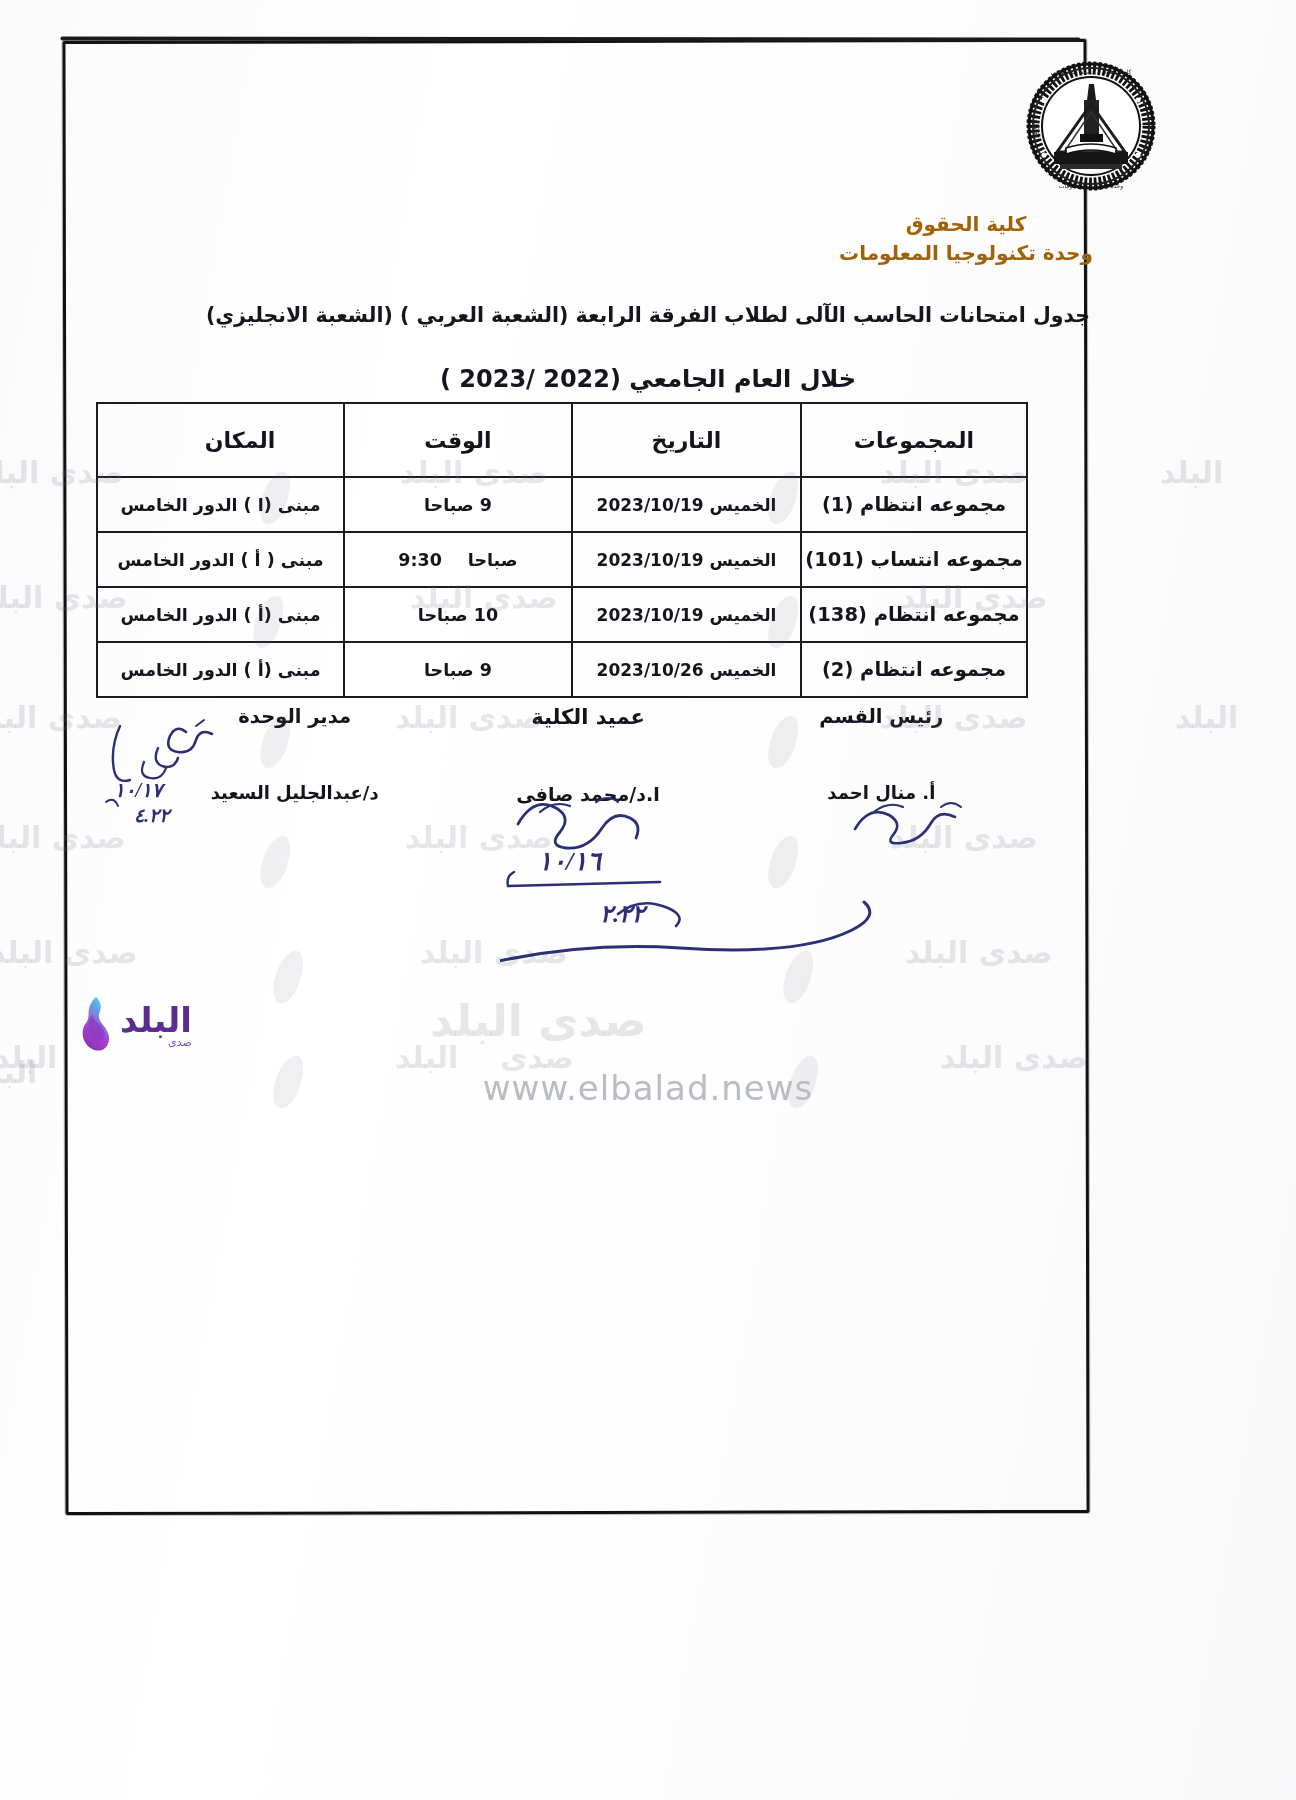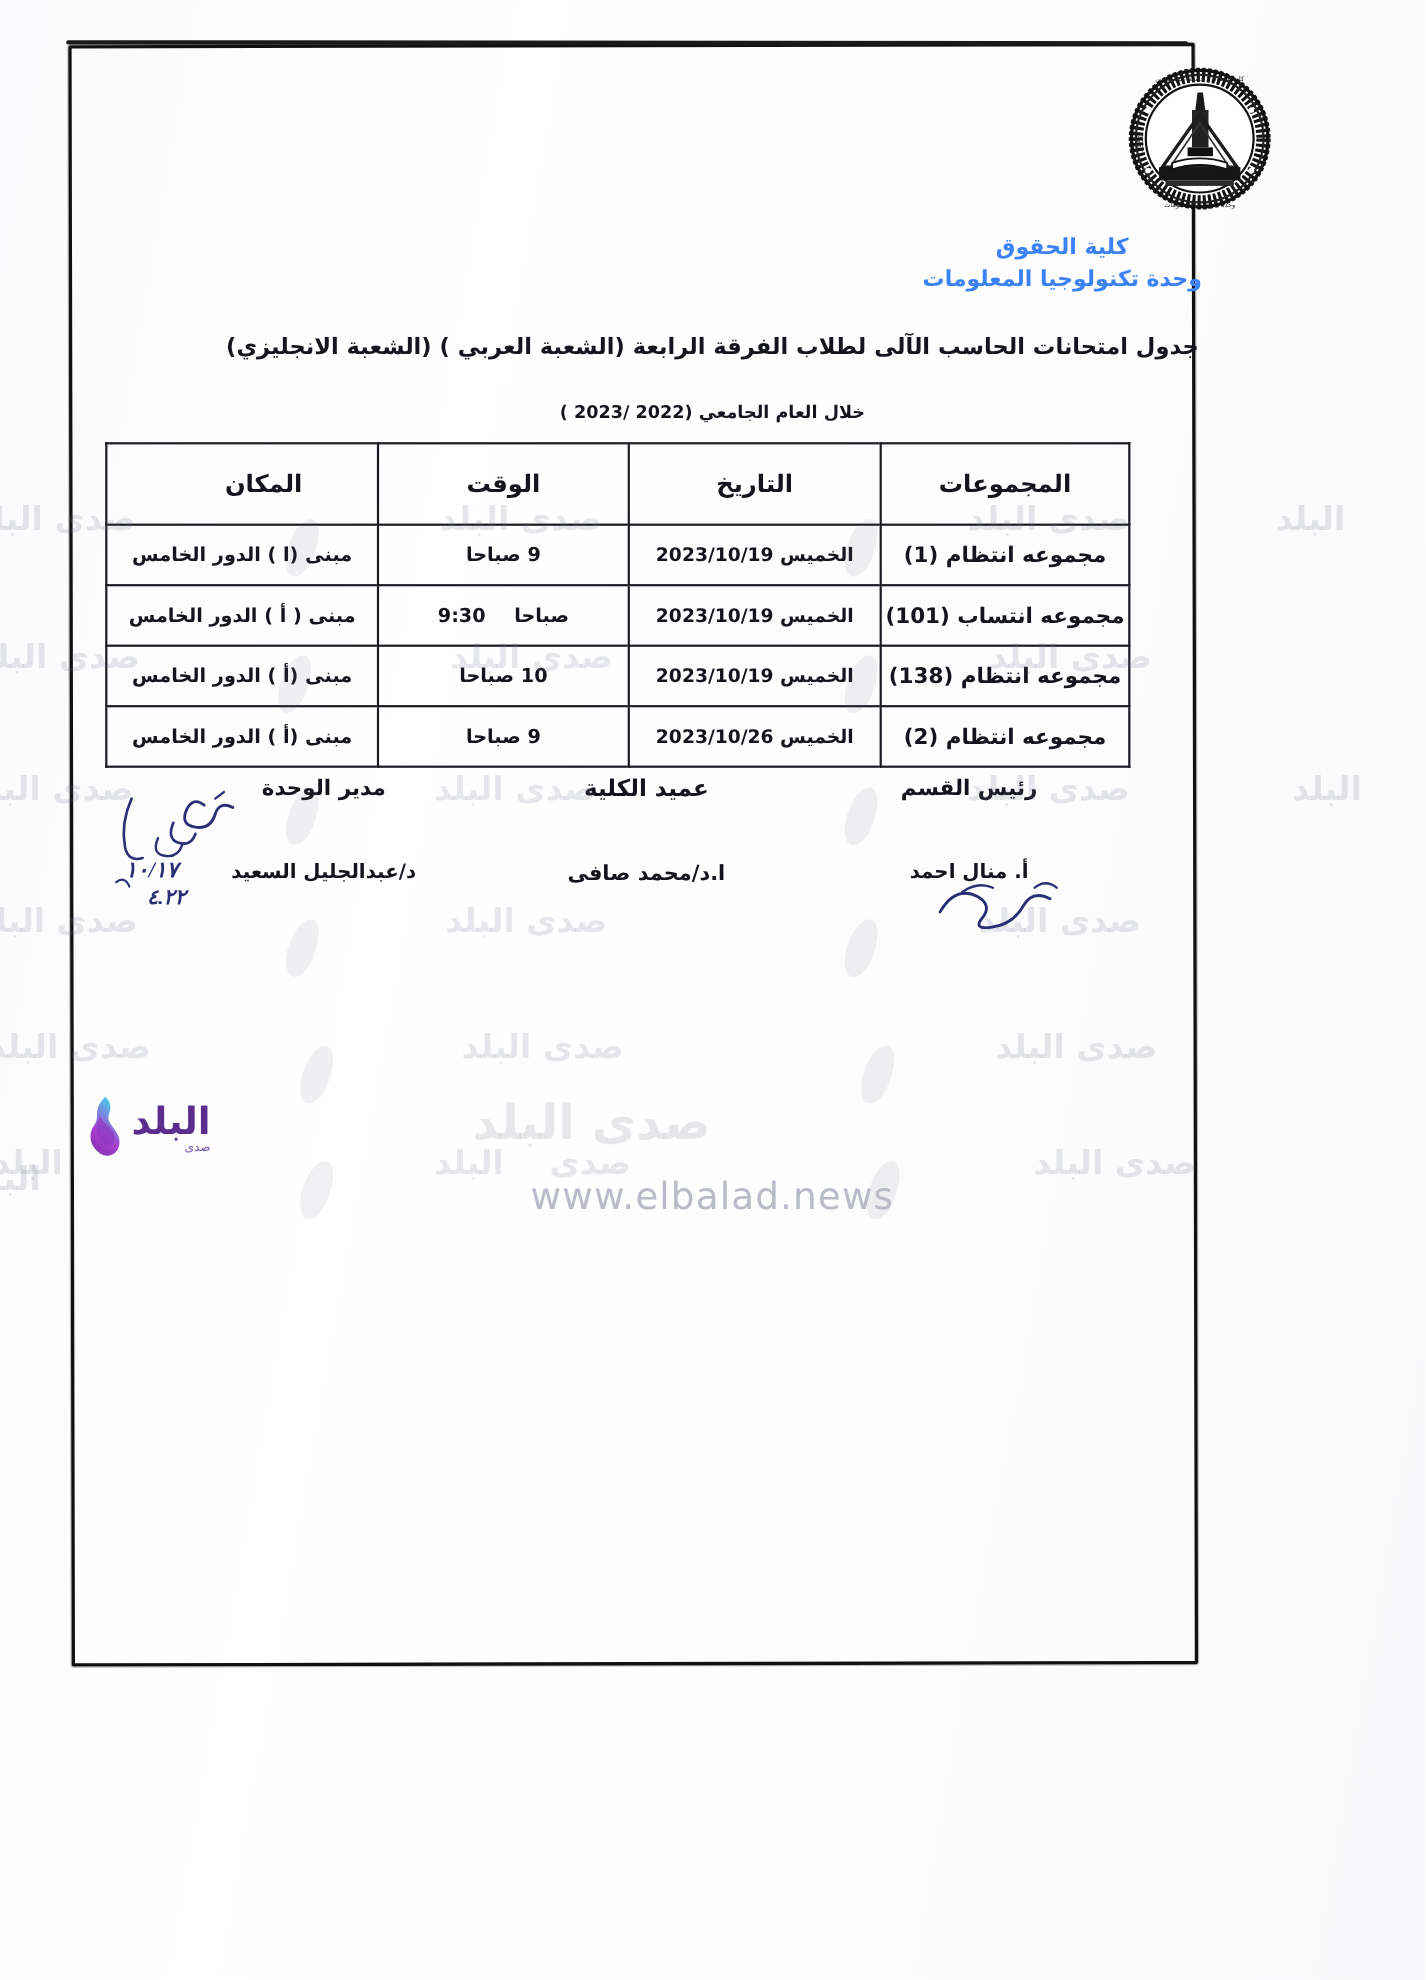--- a/index.html
+++ b/index.html
@@ -66,34 +66,34 @@
   #doc-header{
     position:absolute;right:120px;top:60px;width:420px;
     text-align:center;z-index:3;
   }
   #logo-wrap{
     width:170px;height:140px;margin:0 0 10px auto;
     position:relative;
   }
   .hdr-line{
     font-size:20px;font-weight:700;line-height:1.45;
-    color:#3b82f6;direction:rtl;letter-spacing:.3px;
+    color:#a16207;direction:rtl;letter-spacing:.3px;
   }
 
   
   #title-block{
     position:absolute;left:0;right:0;top:300px;
     text-align:center;z-index:3;direction:rtl;
   }
   #doc-title{
     font-size:20.5px;font-weight:700;color:#15151e;
     letter-spacing:.1px;padding:0 160px;line-height:1.5;
   }
   #doc-subtitle{
-    margin-top:34px;font-size:16px;font-weight:700;color:#15151e;
+    margin-top:34px;font-size:24px;font-weight:700;color:#15151e;
   }
 
   
   #schedule-table-wrap{
     position:absolute;right:268px;top:402px;
     width:875px;z-index:3;
   }
   table#schedule-table{
     border-collapse:collapse;width:875px;direction:rtl;
     table-layout:fixed;
@@ -285,20 +285,33 @@
       <path d="M86 14 Q76 6 70 18 Q64 32 78 34 Q92 36 96 22 Q100 10 112 16" fill="none" stroke="#2b2f75" stroke-width="2.6" stroke-linecap="round"></path>
       <path d="M58 30 Q52 44 62 48 Q74 52 78 40" fill="none" stroke="#2b2f75" stroke-width="2.4" stroke-linecap="round"></path>
       <path d="M44 44 Q38 58 50 60 Q62 62 66 50" fill="none" stroke="#2b2f75" stroke-width="2.2" stroke-linecap="round"></path>
       <path d="M96 8 L104 2" fill="none" stroke="#2b2f75" stroke-width="2" stroke-linecap="round"></path>
       <path d="M6 84 Q14 78 18 88" fill="none" stroke="#2b2f75" stroke-width="2" stroke-linecap="round"></path>
     </svg>
     <div class="ink-text" style="position:absolute;left:14px;top:60px;font-size:20px;">١٠/١٧</div>
     <div class="ink-text" style="position:absolute;left:6px;top:86px;font-size:19px;margin-left:28px;">٤.٢٢</div>
   </div>
 
+  <div class="ink" id="ink-unit">
+    <svg width="400" height="190" viewBox="0 0 400 190" aria-hidden="true">
+      <path d="M18 34 Q34 6 56 18 Q72 27 60 42 Q48 56 66 58 Q88 60 102 38 Q114 20 130 28 Q142 34 136 48" fill="none" stroke="#2b2f75" stroke-width="2.8" stroke-linecap="round"></path>
+      <path d="M40 22 Q54 10 70 16" fill="none" stroke="#2b2f75" stroke-width="2.2" stroke-linecap="round"></path>
+      <path d="M96 12 Q108 4 118 12" fill="none" stroke="#2b2f75" stroke-width="2.2" stroke-linecap="round"></path>
+      <path d="M8 96 L160 92" fill="none" stroke="#2b2f75" stroke-width="2.6" stroke-linecap="round"></path>
+      <path d="M8 96 Q6 86 14 82" fill="none" stroke="#2b2f75" stroke-width="2.4" stroke-linecap="round"></path>
+      <path d="M118 124 Q140 106 168 118 Q186 126 176 136" fill="none" stroke="#2b2f75" stroke-width="2.6" stroke-linecap="round"></path>
+      <path d="M-60 186 Q60 150 180 158 Q300 166 352 140 Q380 126 364 112" fill="none" stroke="#2b2f75" stroke-width="3" stroke-linecap="round"></path>
+    </svg>
+    <div class="ink-text" style="position:absolute;left:38px;top:56px;font-size:26px;letter-spacing:2px;">١٠/١٦</div>
+    <div class="ink-text" style="position:absolute;left:100px;top:110px;font-size:24px;letter-spacing:2px;">٢.٢٢</div>
+  </div>
 
   <div class="ink" id="ink-head">
     <svg width="140" height="60" viewBox="0 0 140 60" aria-hidden="true">
       <path d="M10 34 Q24 10 44 20 Q58 28 48 40 Q40 50 56 48 Q76 46 86 28 Q94 14 110 22" fill="none" stroke="#2b2f75" stroke-width="2.6" stroke-linecap="round"></path>
       <path d="M30 16 Q44 6 58 12" fill="none" stroke="#2b2f75" stroke-width="2.1" stroke-linecap="round"></path>
       <path d="M96 12 Q106 4 116 12" fill="none" stroke="#2b2f75" stroke-width="2.1" stroke-linecap="round"></path>
     </svg>
   </div>
 
   <div id="watermark-layer">

